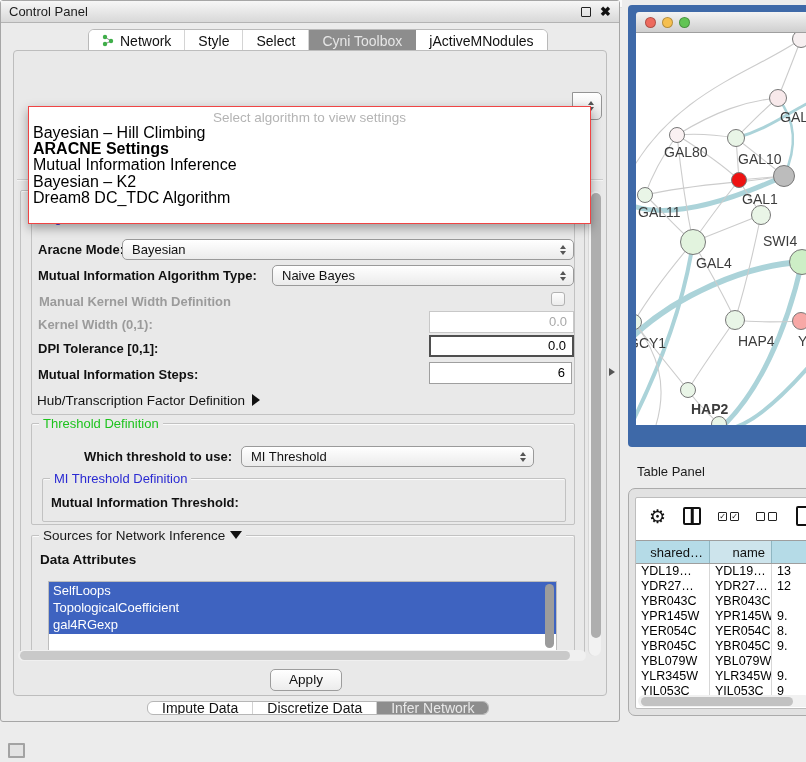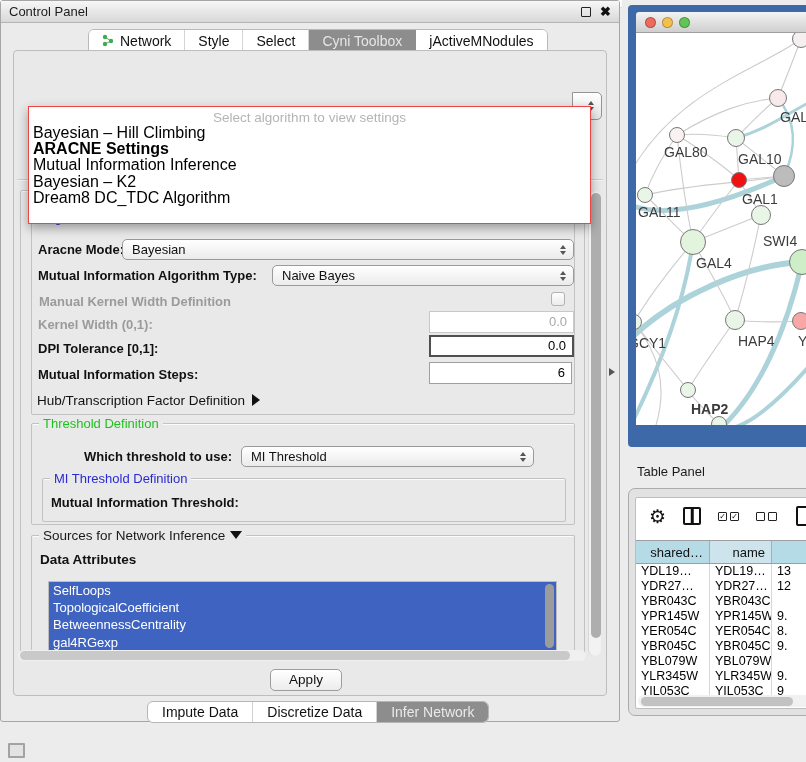--- a/index.html
+++ b/index.html
@@ -85,21 +85,21 @@
         border-left:1px solid #d8d8d8; border-radius:7px; }
   .vscroll .thumb { position:absolute; left:1.5px; top:2px; width:10px; height:445px; background:#aeaeae; border-radius:6px; }
   .hscroll { position:absolute; left:4px; top:599px; width:568px; height:11px; background:#f0f0f0; border-radius:6px; }
   .hscroll .thumb { position:absolute; left:2px; top:1px; width:550px; height:9px; background:#c9c9c9; border-radius:5px; }
 
   .apply-btn { position:absolute; left:256px; top:618px; width:72px; height:22px;
         background:linear-gradient(#ffffff,#ececec); border:1px solid #9d9d9d; border-radius:5px;
         font-size:13.5px; color:#111; text-align:center; line-height:20px; }
 
   
-  .cp-bottabs { position:absolute; left:146px; top:700px; height:22px; display:flex;
+  .cp-bottabs { position:absolute; left:146px; top:700px; height:14px; display:flex;
         background:#fff; border:1px solid #b6b6b6; border-radius:6px; overflow:hidden; }
   .cp-bottab { display:flex; align-items:center; padding:0 14px; font-size:14px; color:#111; border-right:1px solid #d2d2d2; }
   .cp-bottab:last-child { border-right:none; }
   .cp-bottab.sel { background:#8d8d8d; color:#e9e9e9; }
 
   .mini-square { position:absolute; left:8px; top:743px; width:17px; height:15px;
         border:2px solid #a3a3a3; background:#e3e3e3; border-radius:1px; }
   .divider-arrow { position:absolute; left:609px; top:368px; width:0; height:0;
         border-top:4px solid transparent; border-bottom:4px solid transparent; border-left:6px solid #555; }
 
@@ -250,21 +250,20 @@
         </div>
 
         <div class="group" style="left:10px; top:344px; width:544px; height:120px; border-bottom:none;">
           <span class="gtitle" style="font-size:13.5px;">
             <span>Sources for Network Inference</span><span class="tri-down"></span>
           </span>
           <span class="lbl" style="left:8px; top:16px; font-size:13.5px;">Data Attributes</span>
           <div class="attr-list">
             <div class="attr-item">SelfLoops</div>
             <div class="attr-item">TopologicalCoefficient</div>
-            <div class="attr-item">BetweennessCentrality</div>
             <div class="attr-item">gal4RGexp</div>
             <div class="attr-scroll"></div>
           </div>
         </div>
       </div>
 
       <div class="vscroll">
           <div class="thumb"></div>
         </div>
       <div class="hscroll">

